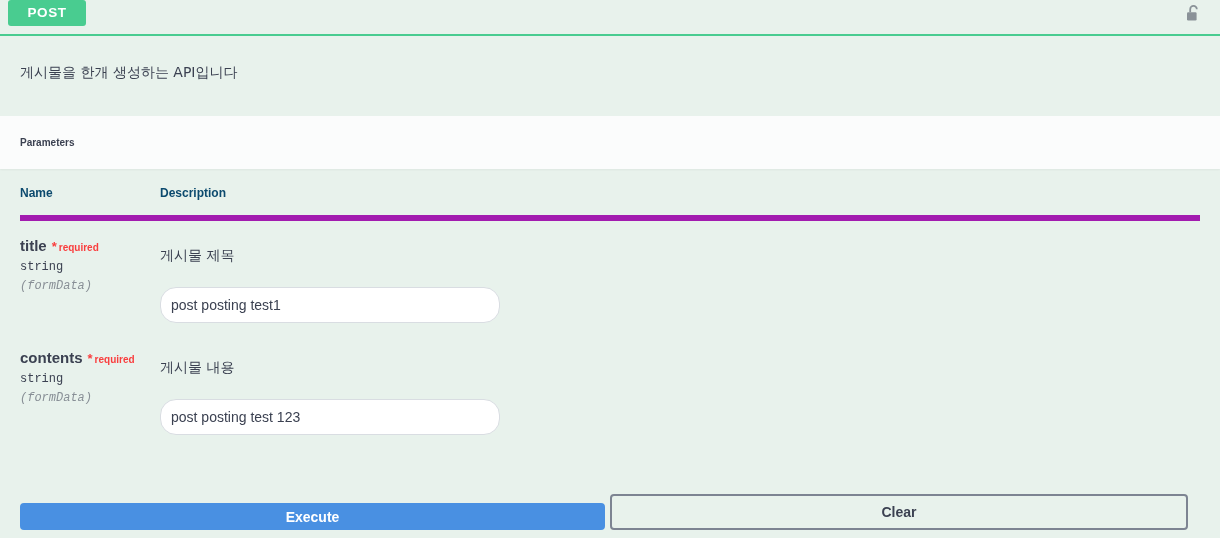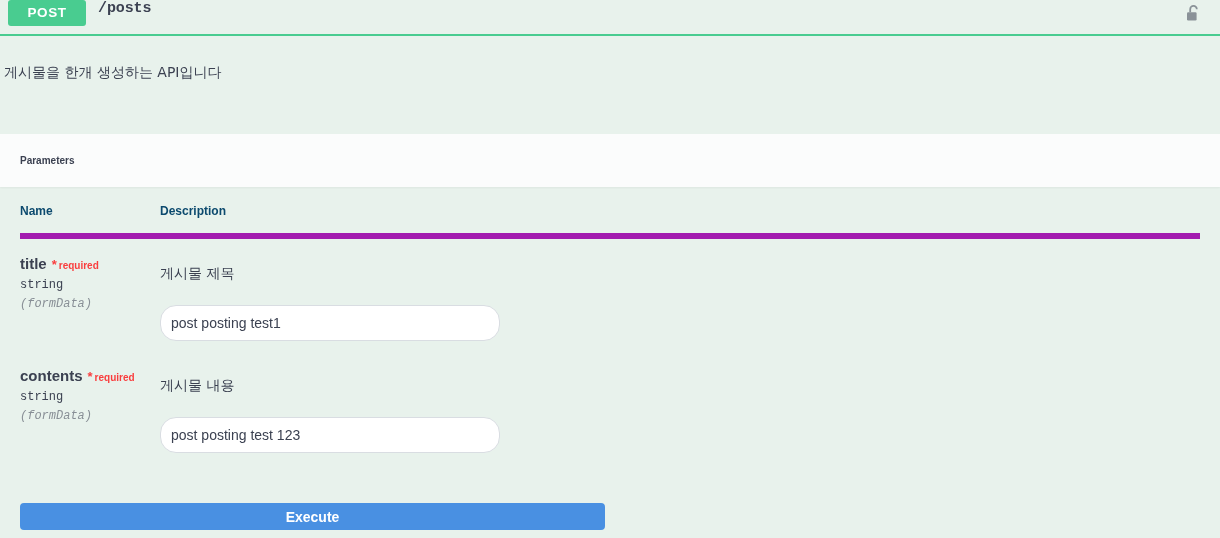--- a/index.html
+++ b/index.html
@@ -61,23 +61,23 @@
     margin-right: 6px;
     display: flex;
     align-items: center;
     justify-content: center;
     width: 22px;
     height: 26px;
   }
 
   
   .opblock-description-wrapper {
-    height: 98px;
-    box-sizing: border-box;
-    padding: 26px 20px 0 4px;
+    height: 80px;
+    box-sizing: border-box;
+    padding: 26px 20px 0 20px;
     background: #e8f2ec;
   }
   .opblock-description {
     font-size: 14px;
     color: #3b4151;
     line-height: 1.5;
     font-family: "DejaVu Sans", "Liberation Sans", sans-serif;
   }
 
   
@@ -247,21 +247,20 @@
     cursor: pointer;
   }
 </style>
 </head>
 <body>
 
 <div class="opblock">
 
   <div class="opblock-summary">
     <span class="method-badge">POST</span>
-    <span class="op-path">/posts</span>
     <span class="auth-lock">
       <svg width="15" height="19" viewBox="0 0 15 19" aria-hidden="true">
         <path d="M4.2 8.2 V5.2 a3.3 3.3 0 0 1 6.6 0" fill="none" stroke="#8a9298" stroke-width="1.8"></path>
         <rect x="1" y="8.2" width="9.6" height="8.3" rx="1.2" fill="#8a9298"></rect>
       </svg>
     </span>
   </div>
 
   <div class="opblock-description-wrapper">
     <div class="opblock-description">게시물을 한개 생성하는 API입니다</div>
@@ -314,15 +313,16 @@
             <input class="param-input" type="text" value="post posting test 123" style="">
           </td>
         </tr>
 
       </tbody>
     </table>
   </div>
 
   <div class="execute-wrapper">
     <button class="btn-execute">Execute</button>
+    <button class="btn-clear">Clear</button>
   </div>
 
 </div>
 
 </body></html>

